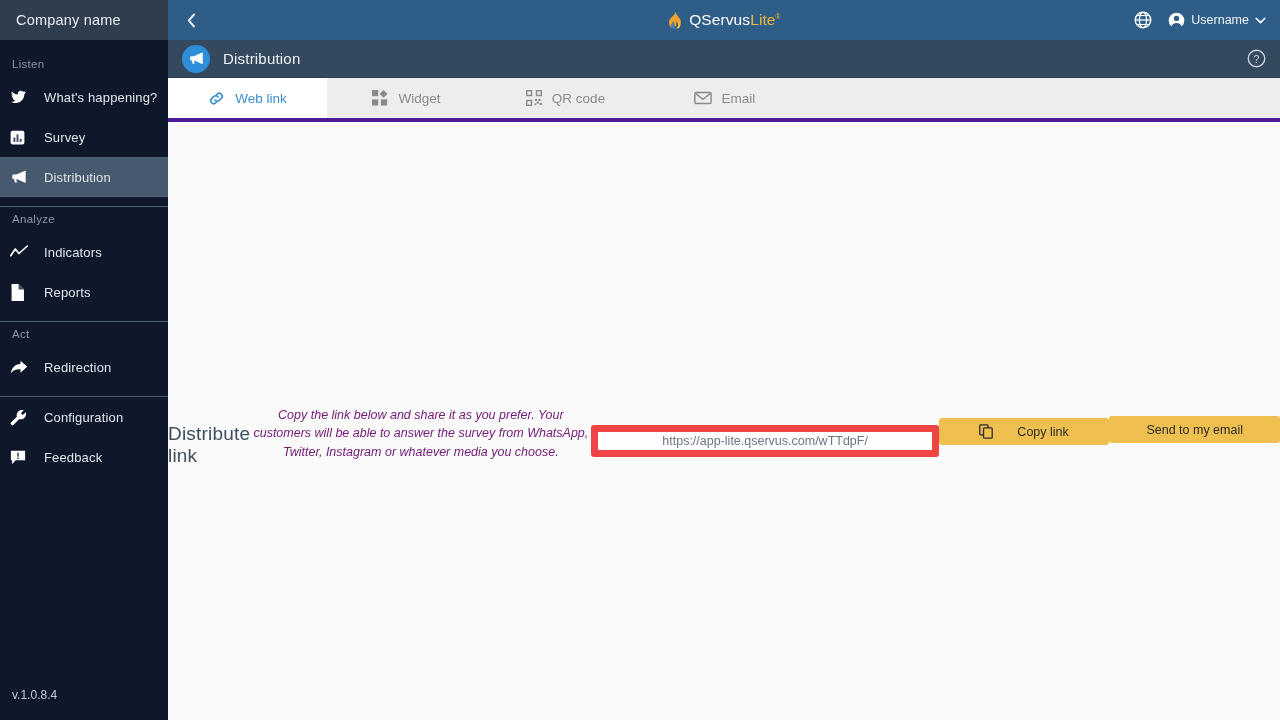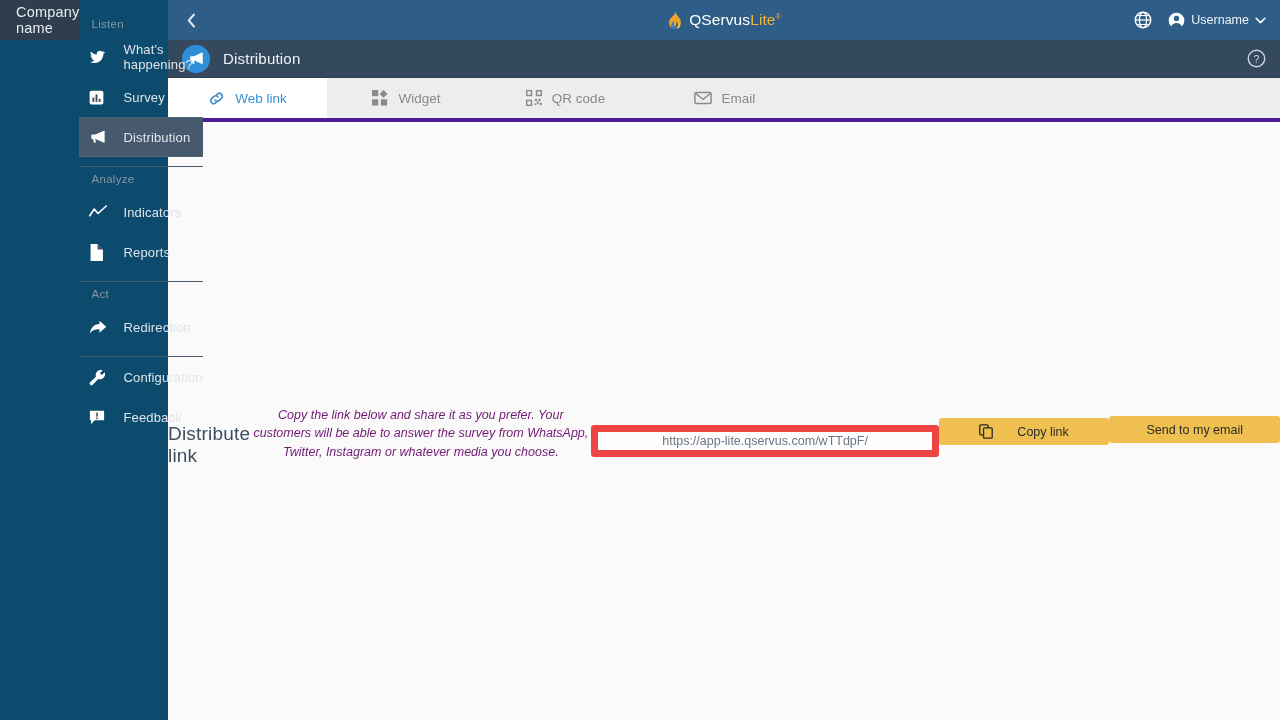--- a/index.html
+++ b/index.html
@@ -7,22 +7,22 @@
     width: 1280px; height: 720px;
     font-family: "Liberation Sans", sans-serif;
     background: #fafafa;
     overflow: hidden;
   }
   #app { position: relative; width: 1280px; height: 720px; display: flex; }
 
   
   #sidebar {
     width: 168px; height: 720px;
-    background: #0c4a6e;
-    display: flex; flex-direction: row;
+    background: #0f172a;
+    display: flex; flex-direction: column;
     flex: 0 0 168px;
     position: relative;
   }
   #company-header {
     height: 40px;
     background: #2f3e4f;
     display: flex; align-items: center;
     padding-left: 16px;
   }
   #company-header .txt {

